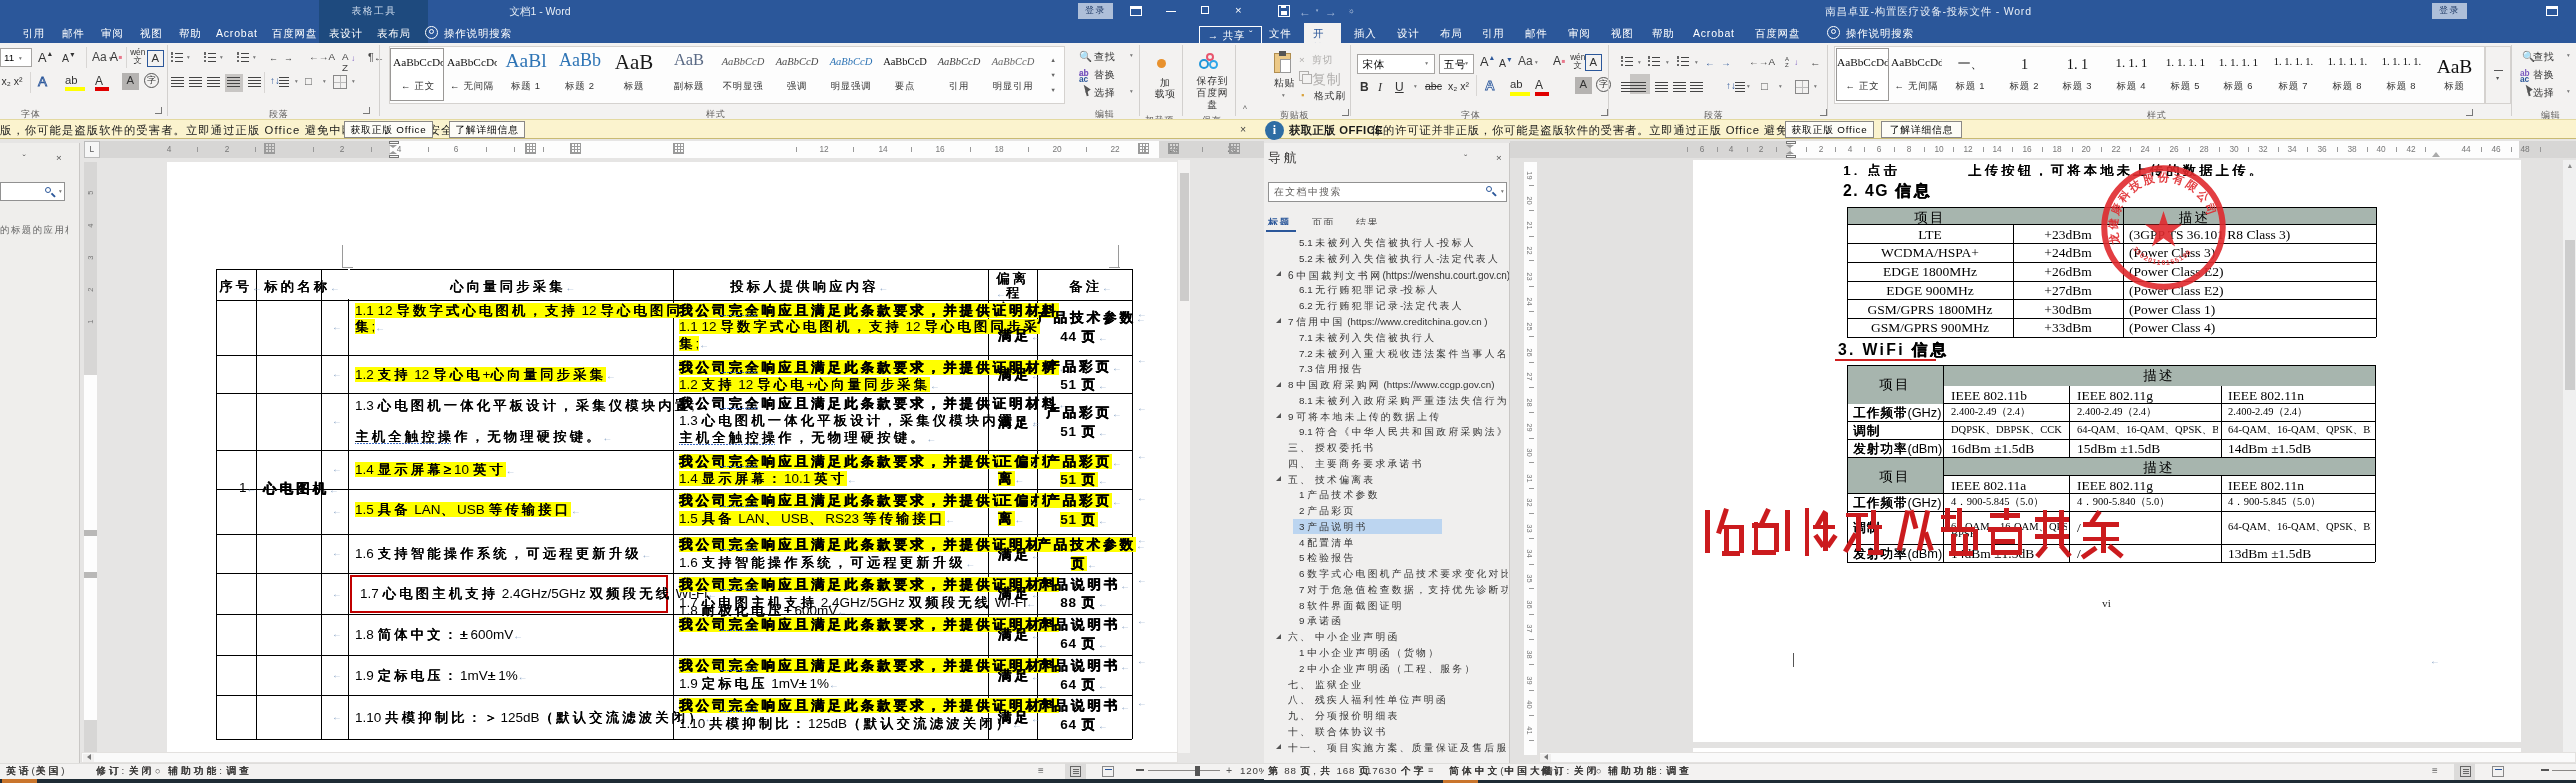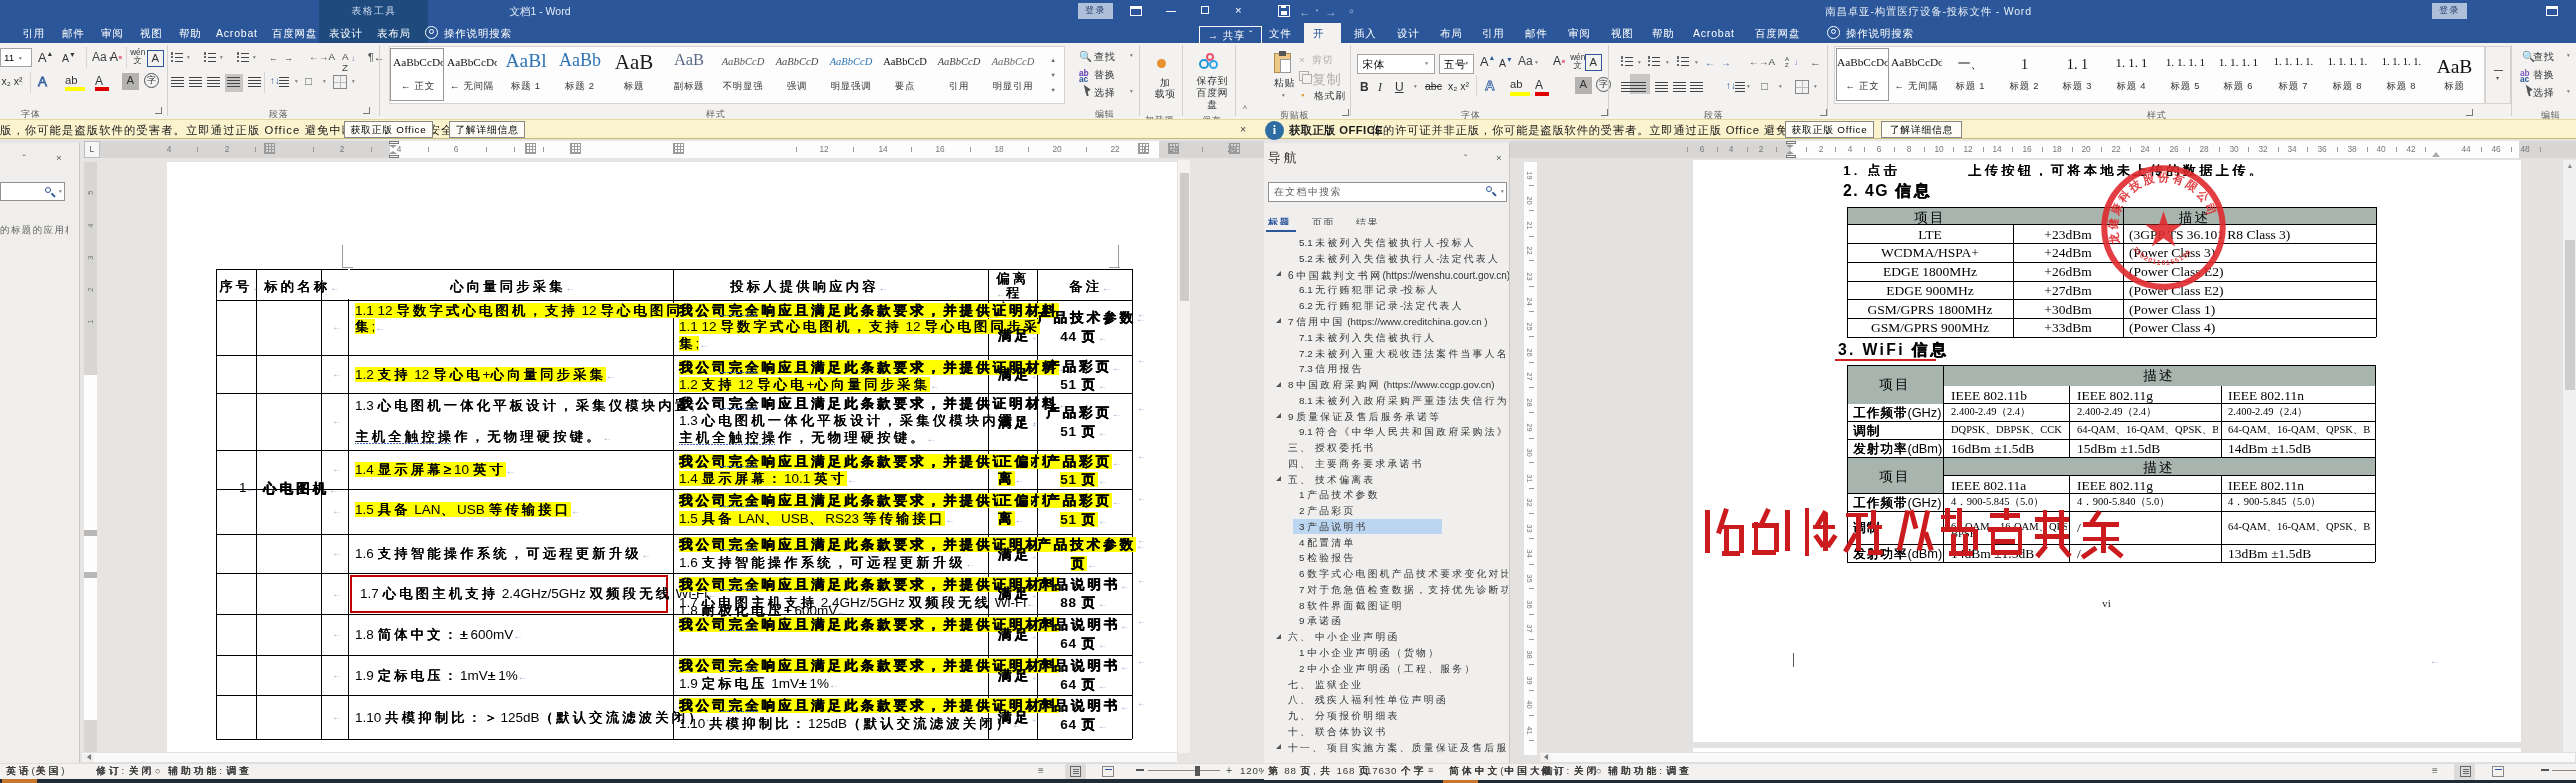--- a/index.html
+++ b/index.html
@@ -739,21 +739,21 @@
 <div class="a" style="left:1299px;top:300px;width:209px;height:12px;font-size:9.8px;color:#333;white-space:nowrap;overflow:hidden">6.2 <span style="letter-spacing:2.3px">无行贿犯罪记录</span>-<span style="letter-spacing:2.3px">法定代表人</span></div>
 <div class="a" style="left:1276px;top:317px;width:7.5px;height:7.5px;color:#444;font-size:6.8px"><span style="display:inline-block;width:0;height:0;border-bottom:5.3px solid #555;border-left:5.3px solid transparent"></span></div>
 <div class="a" style="left:1288px;top:316px;width:221px;height:12px;font-size:9.8px;color:#333;white-space:nowrap;overflow:hidden">7 <span style="letter-spacing:2.3px">信用中国</span> (https://www.creditchina.gov.cn )</div>
 <div class="a" style="left:1299px;top:332px;width:209px;height:12px;font-size:9.8px;color:#333;white-space:nowrap;overflow:hidden">7.1 <span style="letter-spacing:2.3px">未被列入失信被执行人</span></div>
 <div class="a" style="left:1299px;top:348px;width:209px;height:12px;font-size:9.8px;color:#333;white-space:nowrap;overflow:hidden">7.2 <span style="letter-spacing:2.3px">未被列入重大税收违法案件当事人名单</span></div>
 <div class="a" style="left:1299px;top:363px;width:209px;height:12px;font-size:9.8px;color:#333;white-space:nowrap;overflow:hidden">7.3 <span style="letter-spacing:2.3px">信用报告</span></div>
 <div class="a" style="left:1276px;top:381px;width:7.5px;height:7.5px;color:#444;font-size:6.8px"><span style="display:inline-block;width:0;height:0;border-bottom:5.3px solid #555;border-left:5.3px solid transparent"></span></div>
 <div class="a" style="left:1288px;top:379px;width:221px;height:12px;font-size:9.8px;color:#333;white-space:nowrap;overflow:hidden">8 <span style="letter-spacing:2.3px">中国政府采购网</span> (https://www.ccgp.gov.cn)</div>
 <div class="a" style="left:1299px;top:395px;width:209px;height:12px;font-size:9.8px;color:#333;white-space:nowrap;overflow:hidden">8.1 <span style="letter-spacing:2.3px">未被列入政府采购严重违法失信行为记录</span>...</div>
 <div class="a" style="left:1276px;top:412px;width:7.5px;height:7.5px;color:#444;font-size:6.8px"><span style="display:inline-block;width:0;height:0;border-bottom:5.3px solid #555;border-left:5.3px solid transparent"></span></div>
-<div class="a" style="left:1288px;top:411px;width:221px;height:12px;font-size:9.8px;color:#333;white-space:nowrap;overflow:hidden">9 <span style="letter-spacing:2.3px">质量保证及售后服务承诺等</span></div>
+<div class="a" style="left:1288px;top:411px;width:221px;height:12px;font-size:9.8px;color:#333;white-space:nowrap;overflow:hidden">9 <span style="letter-spacing:2.3px">可将本地未上传的数据上传</span></div>
 <div class="a" style="left:1299px;top:426px;width:209px;height:12px;font-size:9.8px;color:#333;white-space:nowrap;overflow:hidden">9.1 <span style="letter-spacing:2.3px">符合《中华人民共和国政府采购法》第二</span>...</div>
 <div class="a" style="left:1288px;top:442px;width:221px;height:12px;font-size:9.8px;color:#333;white-space:nowrap;overflow:hidden"><span style="letter-spacing:2.3px">三、</span> <span style="letter-spacing:2.3px">授权委托书</span></div>
 <div class="a" style="left:1288px;top:458px;width:221px;height:12px;font-size:9.8px;color:#333;white-space:nowrap;overflow:hidden"><span style="letter-spacing:2.3px">四、</span> <span style="letter-spacing:2.3px">主要商务要求承诺书</span></div>
 <div class="a" style="left:1276px;top:475px;width:7.5px;height:7.5px;color:#444;font-size:6.8px"><span style="display:inline-block;width:0;height:0;border-bottom:5.3px solid #555;border-left:5.3px solid transparent"></span></div>
 <div class="a" style="left:1288px;top:474px;width:221px;height:12px;font-size:9.8px;color:#333;white-space:nowrap;overflow:hidden"><span style="letter-spacing:2.3px">五、</span> <span style="letter-spacing:2.3px">技术偏离表</span></div>
 <div class="a" style="left:1299px;top:489px;width:209px;height:12px;font-size:9.8px;color:#333;white-space:nowrap;overflow:hidden">1 <span style="letter-spacing:2.3px">产品技术参数</span></div>
 <div class="a" style="left:1299px;top:505px;width:209px;height:12px;font-size:9.8px;color:#333;white-space:nowrap;overflow:hidden">2 <span style="letter-spacing:2.3px">产品彩页</span></div>
 <div class="a" style="left:1293px;top:519px;width:149px;height:15px;background:#bcd5f0"></div>
 <div class="a" style="left:1299px;top:521px;width:209px;height:12px;font-size:9.8px;color:#333;white-space:nowrap;overflow:hidden">3 <span style="letter-spacing:2.3px">产品说明书</span></div>
 <div class="a" style="left:1299px;top:537px;width:209px;height:12px;font-size:9.8px;color:#333;white-space:nowrap;overflow:hidden">4 <span style="letter-spacing:2.3px">配置清单</span></div>

